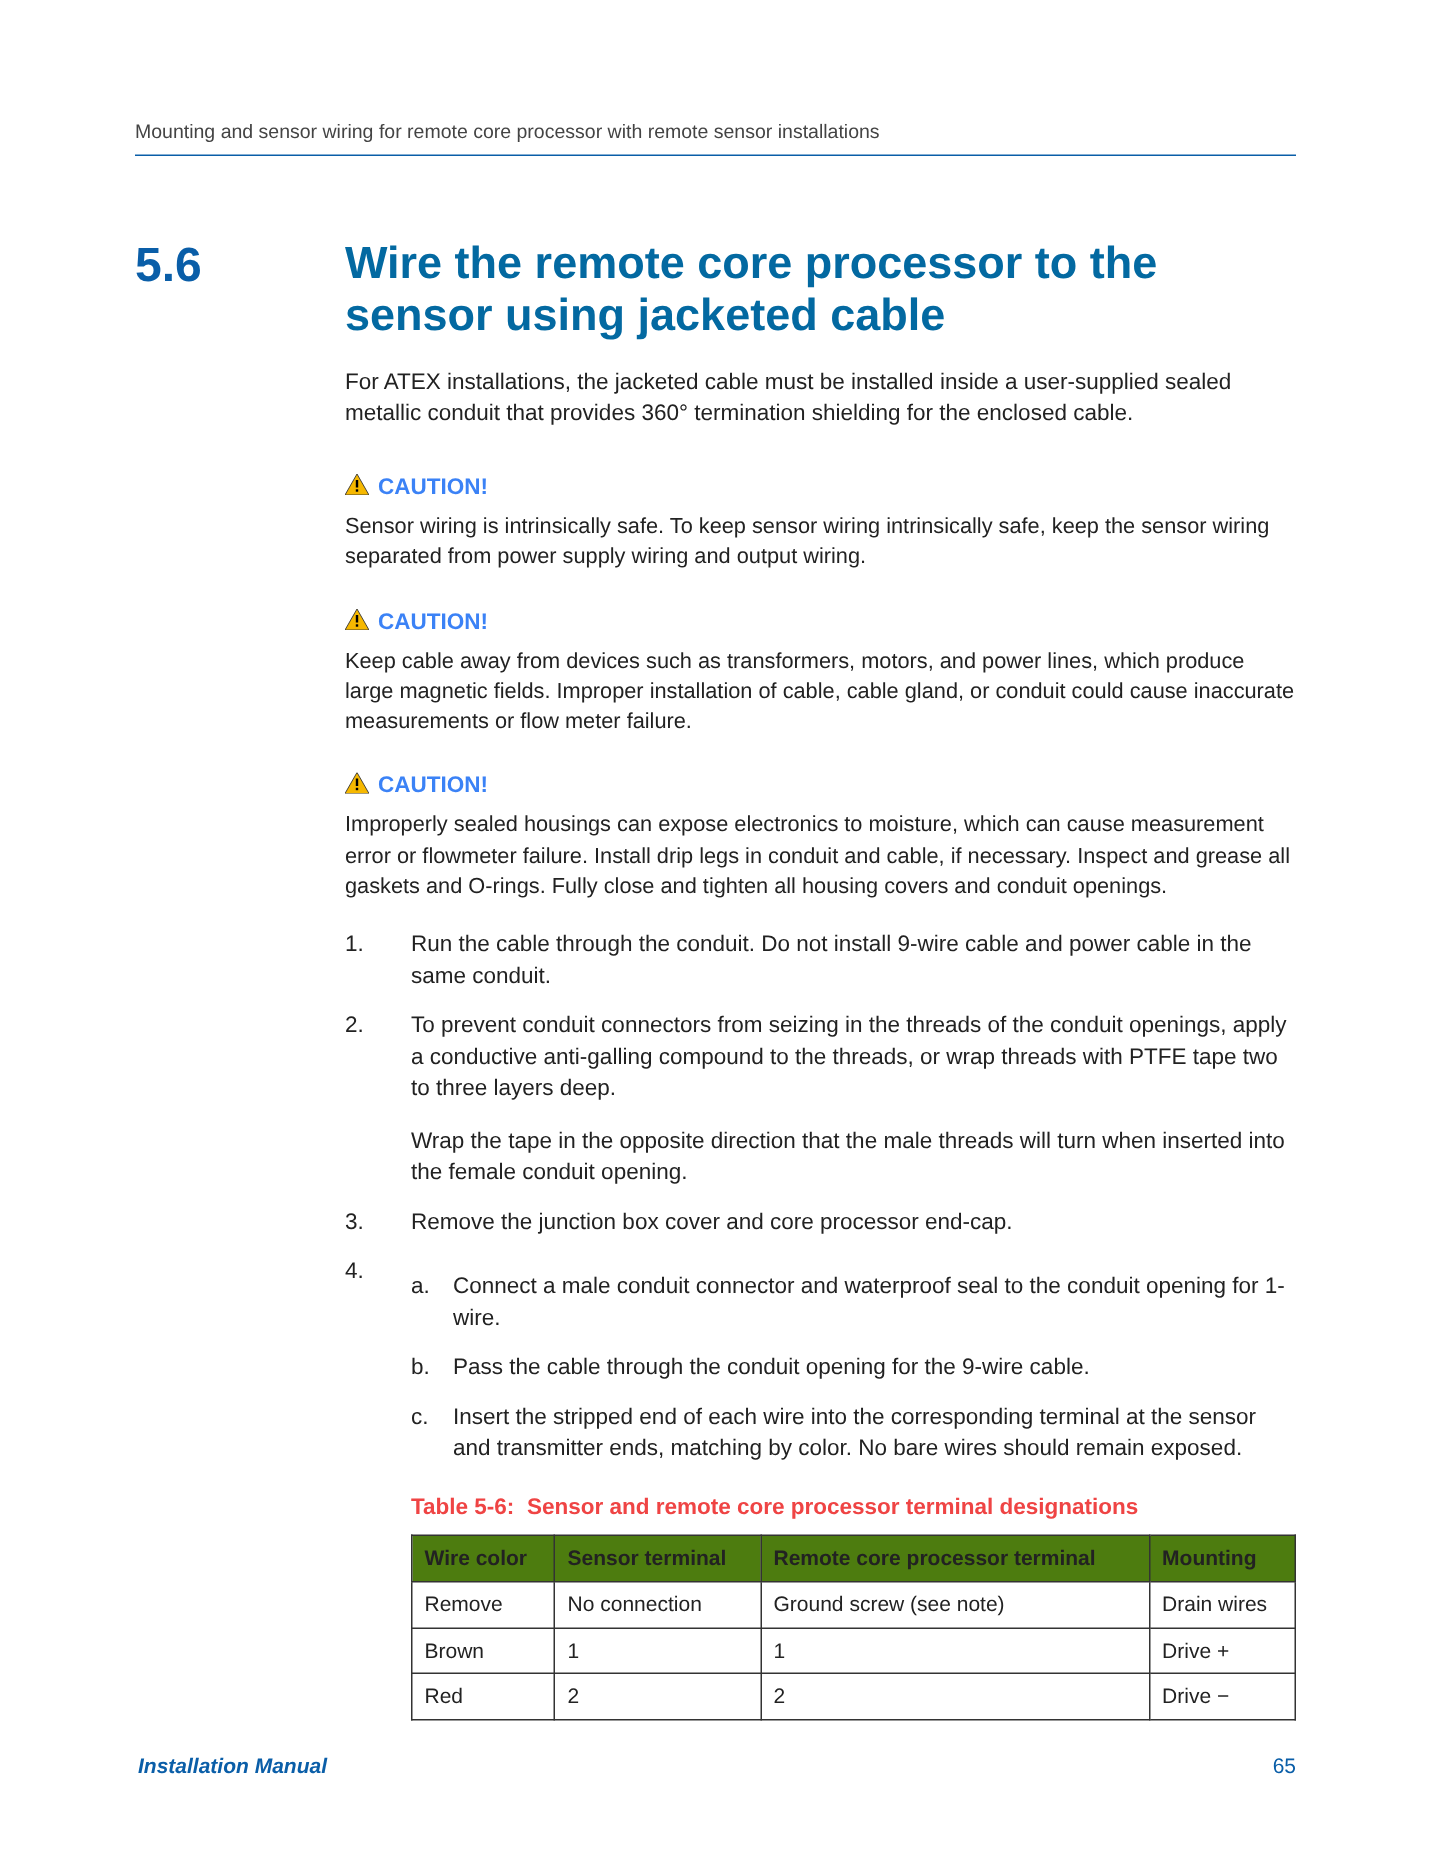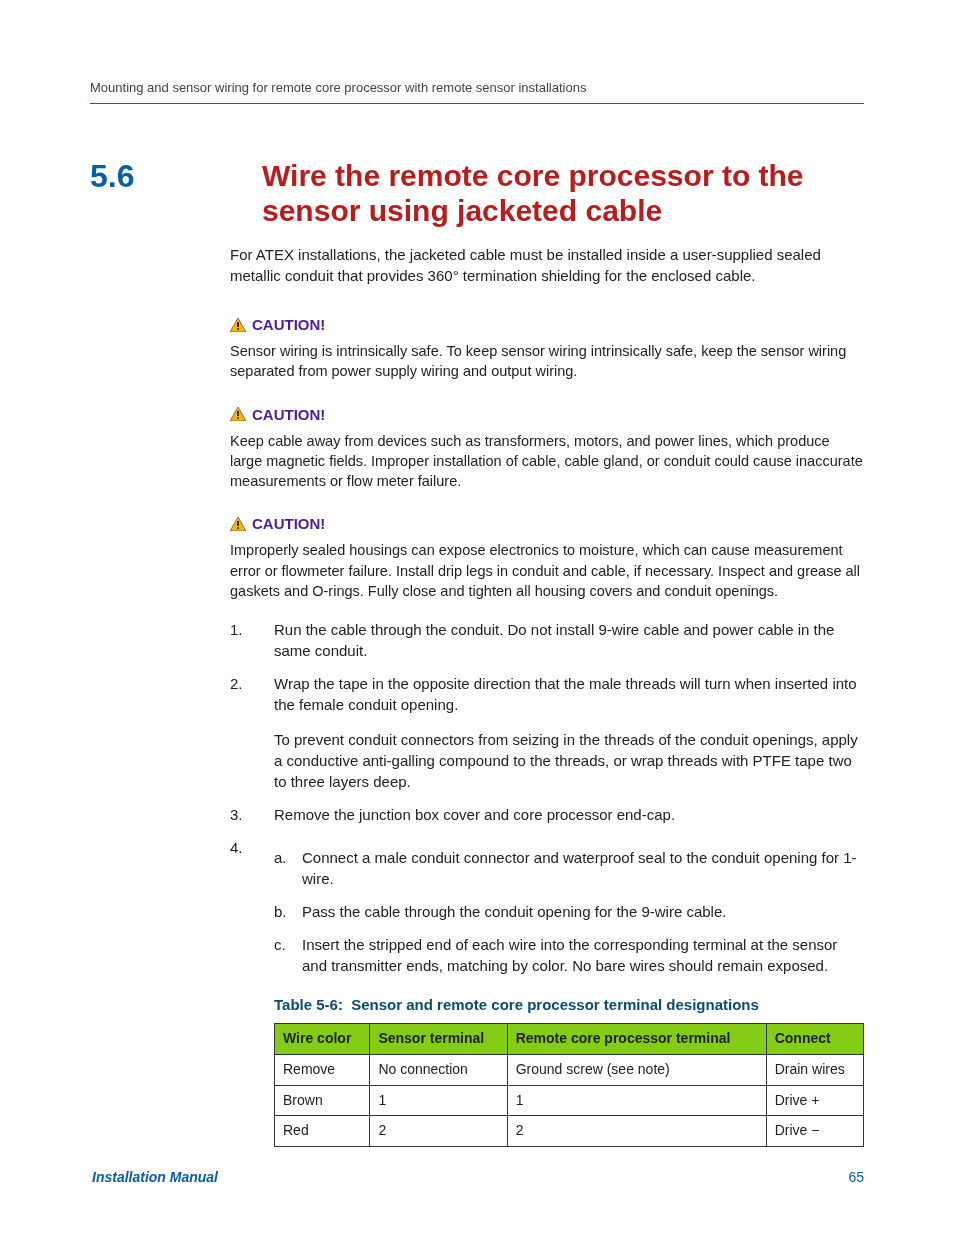--- a/index.html
+++ b/index.html
@@ -35,42 +35,40 @@
   }
   .sect-num {
     color: #0a5ea8;
     font-weight: 700;
     font-size: 32px;
     line-height: 1.1;
     flex: 0 0 auto;
     width: 80px;
   }
   .sect-title {
-    color: #b91c1c;
+    color: #0369a1;
     font-weight: 700;
     font-size: 30px;
     line-height: 1.15;
-    margin-left: 32px;
   }
   .body-col {
     margin-left: 140px;
   }
   .para {
     font-size: 15px;
     line-height: 1.4;
     margin: 0 0 30px 0;
   }
   .caution-block {
     margin: 24px 0 8px 0;
   }
   .caution-head {
     display: flex;
-    align-items: center;
     gap: 6px;
-    color: #4c1d95;
+    color: #3b82f6;
     font-weight: 700;
     font-size: 15px;
     margin-bottom: 8px;
   }
   .warn-icon {
     width: 16px;
     height: 14px;
     display: inline-block;
   }
   .warn-icon svg { display: block; }
@@ -105,39 +103,39 @@
   ol.substeps > li {
     display: flex;
     gap: 10px;
     margin-bottom: 12px;
   }
   ol.substeps > li > .letter {
     flex: 0 0 18px;
   }
   ol.substeps > li > .sub-content { flex: 1; }
   .table-caption {
-    color: #0c4a6e;
+    color: #ef4444;
     font-weight: 700;
     font-size: 15px;
     margin: 18px 0 8px 0;
   }
   table.term-table {
     border-collapse: collapse;
     width: 100%;
     font-size: 14px;
   }
   table.term-table th, table.term-table td {
     border: 1px solid #333;
     padding: 5px 8px;
     text-align: left;
     vertical-align: top;
   }
   table.term-table th {
     font-weight: 700;
-    background: #84cc16;
+    background: #4d7c0f;
   }
   .footer {
     position: absolute;
     left: 92px;
     right: 90px;
     bottom: 50px;
     display: flex;
     justify-content: space-between;
     font-size: 14px;
   }
@@ -211,22 +209,22 @@
     <ol class="steps">
       <li>
         <span class="num">1.</span>
         <div class="content">
           <p>Run the cable through the conduit. Do not install 9-wire cable and power cable in the same conduit.</p>
         </div>
       </li>
       <li>
         <span class="num">2.</span>
         <div class="content">
+          <p>To prevent conduit connectors from seizing in the threads of the conduit openings, apply a conductive anti-galling compound to the threads, or wrap threads with PTFE tape two to three layers deep.</p>
           <p>Wrap the tape in the opposite direction that the male threads will turn when inserted into the female conduit opening.</p>
-          <p>To prevent conduit connectors from seizing in the threads of the conduit openings, apply a conductive anti-galling compound to the threads, or wrap threads with PTFE tape two to three layers deep.</p>
         </div>
       </li>
       <li>
         <span class="num">3.</span>
         <div class="content">
           <p>Remove the junction box cover and core processor end-cap.</p>
         </div>
       </li>
       <li>
         <span class="num">4.</span>
@@ -250,21 +248,21 @@
             <span>Table 5-6:</span>&nbsp;
             <span>Sensor and remote core processor terminal designations</span>
           </div>
 
           <table class="term-table">
             <thead>
               <tr>
                 <th>Wire color</th>
                 <th>Sensor terminal</th>
                 <th>Remote core processor terminal</th>
-                <th>Connect</th>
+                <th>Mounting</th>
               </tr>
             </thead>
             <tbody>
               <tr>
                 <td>Remove</td>
                 <td>No connection</td>
                 <td>Ground screw (see note)</td>
                 <td>Drain wires</td>
               </tr>
               <tr>

